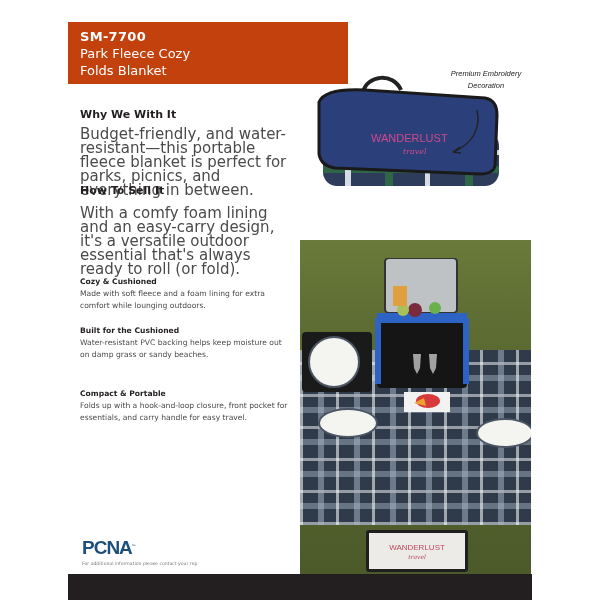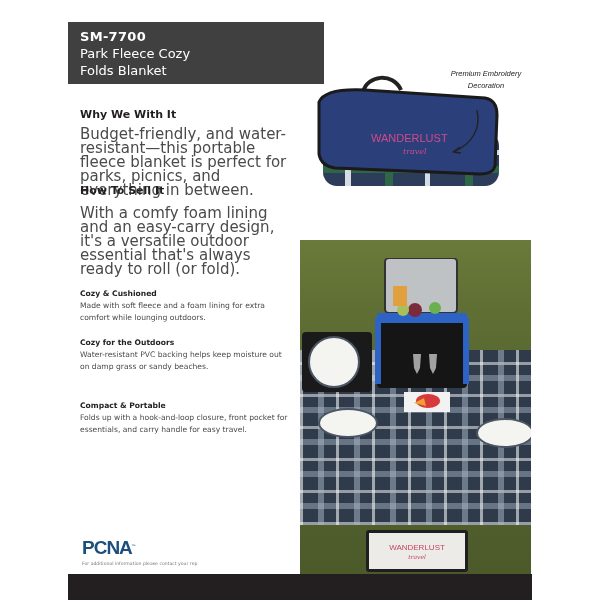--- a/index.html
+++ b/index.html
@@ -1,32 +1,32 @@
 <!DOCTYPE html>
 <html><head>
 <meta charset="utf-8">
 <style>
   * { margin: 0; padding: 0; box-sizing: border-box; }
   html, body { width: 600px; height: 600px; background: #ffffff; overflow: hidden; }
   body { position: relative; font-family: "DejaVu Sans", sans-serif; color: #3a3a3a; }
 
   .header-box {
-    position: absolute; left: 68px; top: 22px; width: 256px; height: 62px;
-    background: #404040; padding: 6px 12px; color: #ffffff;
+    position: absolute; left: 68px; top: 22px; width: 280px; height: 62px;
+    background: #c2410c; padding: 6px 12px; color: #ffffff;
   }
   .header-box .sku { font-weight: bold; font-size: 13px; line-height: 17px; letter-spacing: 0.3px; }
   .header-box .title { font-size: 13px; line-height: 17px; }
 
   .section-title {
     position: absolute; left: 80px; font-weight: bold; font-size: 11px; color: #231f20;
   }
   .para {
     position: absolute; left: 80px; width: 215px; font-size: 15px; line-height: 14px; color: #4a4a4a;
   }
-  .feature { position: absolute; left: 80px; width: 210px; margin-top: 12px; }
+  .feature { position: absolute; left: 80px; width: 210px; }
   .feature .f-title { font-weight: bold; font-size: 7.6px; line-height: 12px; color: #231f20; }
   .feature .f-body { font-size: 7.6px; line-height: 12px; color: #4a4a4a; }
 
   .logo {
     position: absolute; left: 82px; top: 537px; font-family: "Liberation Sans", sans-serif;
     font-weight: 900; font-size: 19px; color: #1d4f7c; letter-spacing: -1px; font-style: normal;
     transform: scaleY(0.95);
   }
   .logo sup { font-size: 4px; font-weight: normal; letter-spacing: 0; }
   .contact { position: absolute; left: 82px; top: 561px; font-size: 4.6px; color: #777; }
@@ -77,21 +77,21 @@
 <div class="para" style="top:127px">Budget-friendly, and water-resistant—this portable fleece blanket is perfect for parks, picnics, and everything in between.</div>
 
 <div class="section-title" style="top:184px">How To Sell It</div>
 <div class="para" style="top:206px">With a comfy foam lining and an easy-carry design, it's a versatile outdoor essential that's always ready to roll (or fold).</div>
 
 <div class="feature" style="top:276px">
   <div class="f-title">Cozy &amp; Cushioned</div>
   <div class="f-body">Made with soft fleece and a foam lining for extra comfort while lounging outdoors.</div>
 </div>
 <div class="feature" style="top:325px">
-  <div class="f-title">Cozy for the Outdoors</div>
+  <div class="f-title">Built for the Cushioned</div>
   <div class="f-body">Water-resistant PVC backing helps keep moisture out on damp grass or sandy beaches.</div>
 </div>
 <div class="feature" style="top:388px">
   <div class="f-title">Compact &amp; Portable</div>
   <div class="f-body">Folds up with a hook-and-loop closure, front pocket for essentials, and carry handle for easy travel.</div>
 </div>
 
 <div class="roll-wrap">
   <svg width="200" height="120" viewBox="0 0 200 120">
     <path d="M58 22 C62 5, 88 2, 96 20" stroke="#222" stroke-width="4" fill="none"></path>

